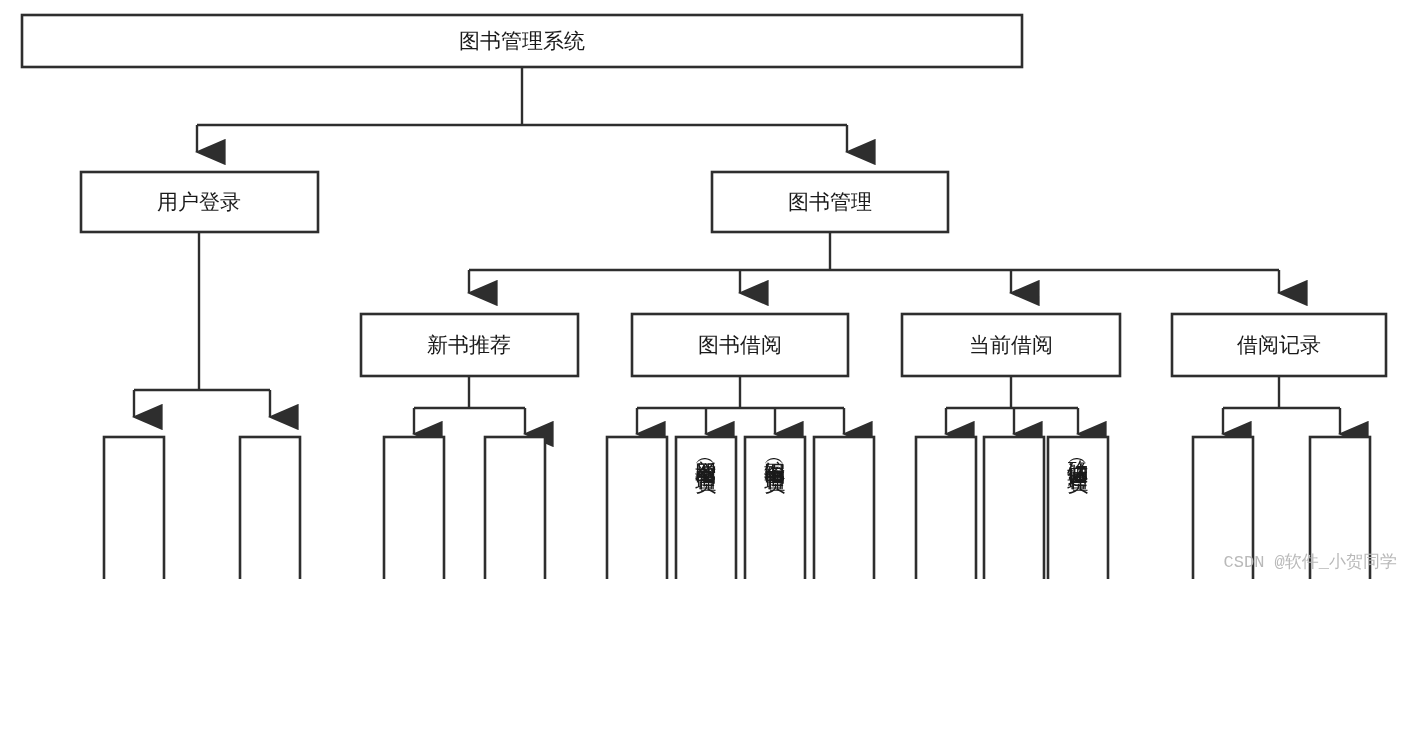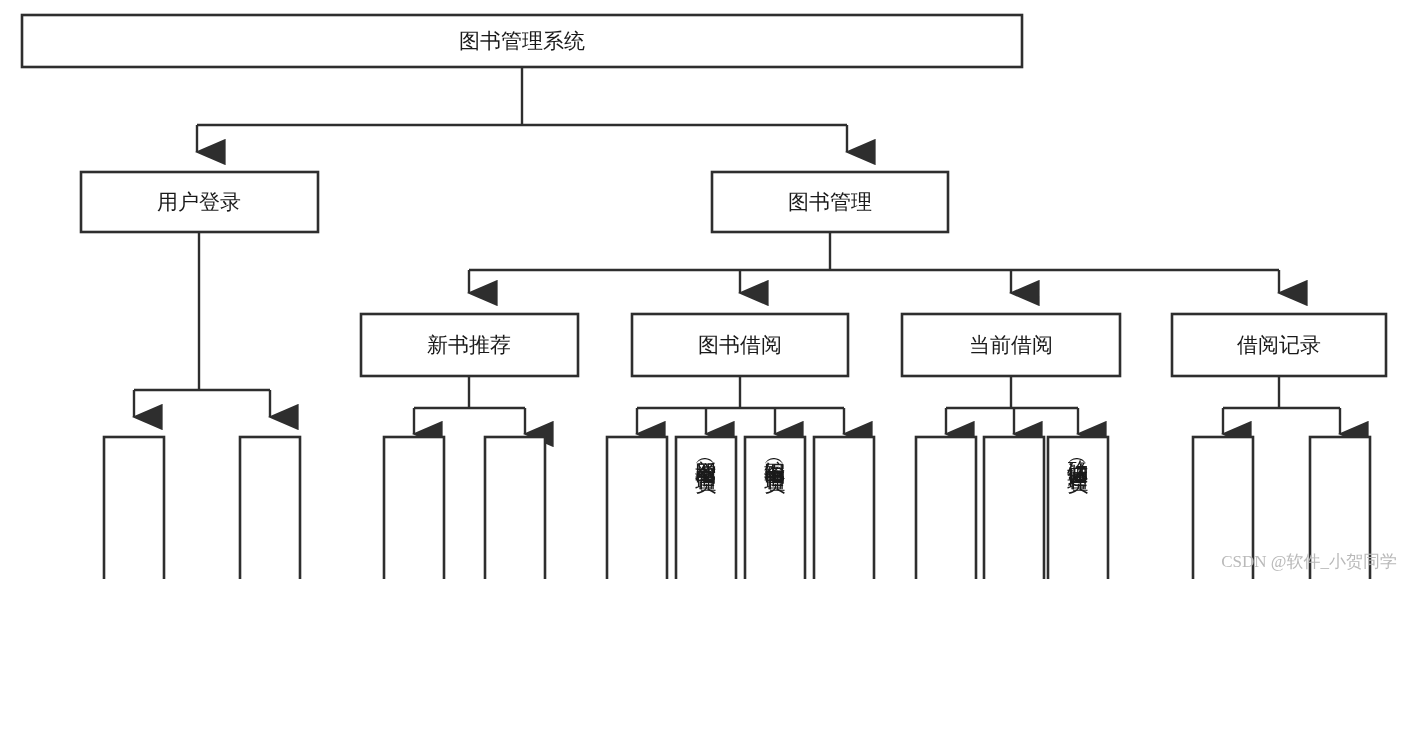--- a/index.html
+++ b/index.html
@@ -9,21 +9,21 @@
   .node-rect{fill:#ffffff;stroke:#2e2e2e;stroke-width:2.6;}
   .edge{stroke:#2e2e2e;stroke-width:2.4;fill:none;}
   .arrow-head{fill:#2e2e2e;stroke:none;}
   .node-label{font-family:"Liberation Sans","DejaVu Sans",sans-serif;fill:#1a1a1a;font-size:21px;}
   .leaf-label-box{position:absolute;display:flex;align-items:center;justify-content:center;
     writing-mode:vertical-rl;text-orientation:upright;
     font-family:"Liberation Sans","DejaVu Sans",sans-serif;
     font-size:21px;color:#1a1a1a;line-height:1.22;letter-spacing:2px;
     text-align:center;pointer-events:none;}
   .watermark{position:absolute;right:8px;bottom:6px;
-    font-family:Liberation Serif, serif;
+    font-family:Liberation Mono, monospace;
     font-size:17px;color:#b9b9b9;white-space:nowrap;}
 </style>
 </head>
 <body>
 
 <div id="stage">
 
   <svg id="diagram" viewBox="0 0 1405 747">
     <defs>
       <marker id="ah" viewBox="0 0 12 14" refX="6" refY="13" markerWidth="11" markerHeight="13" orient="auto-start-reverse">

